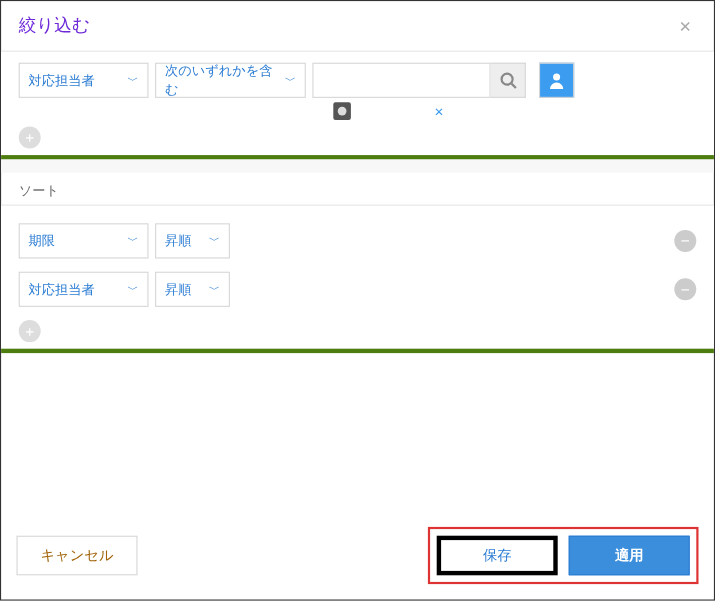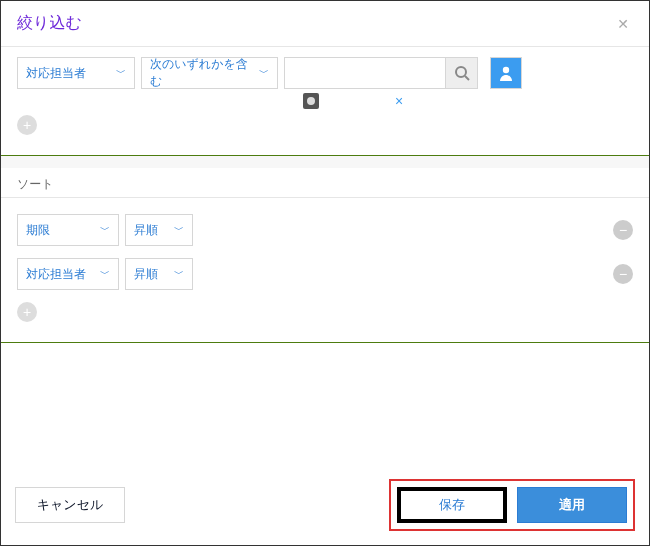--- a/index.html
+++ b/index.html
@@ -2,46 +2,46 @@
 <html><head>
 <meta charset="utf-8">
 <style>
 * { box-sizing: border-box; margin: 0; padding: 0; }
 body { font-family: -apple-system, "Hiragino Kaku Gothic ProN", Meiryo, sans-serif; background: #f5f5f5; }
 .dialog { width: 650px; height: 546px; border: 1px solid #333; background: #fff; position: relative; }
 .hdr { display: flex; align-items: center; justify-content: space-between; padding: 12px 16px; }
 .hdr h1 { font-size: 16px; font-weight: normal; color: #6d28d9; }
 .close-x { width: 20px; height: 20px; display: flex; align-items: center; justify-content: center; color: #aaa; cursor: pointer; font-size: 14px; }
 .sec-label { font-size: 12px; color: #666; padding: 8px 16px 4px; }
-.sec-body { border-top: 1px solid #e6e6e6; border-bottom: 1px solid #4d7c0f; background: #fff; padding: 10px 16px 20px; }
+.sec-body { border-top: 1px solid #e6e6e6; border-bottom: 4px solid #4d7c0f; background: #fff; padding: 10px 16px 6px; }
 .row { display: flex; align-items: center; gap: 6px; margin-bottom: 4px; }
 .sel { border: 1px solid #d6d6d6; background: #fff; height: 32px; display: flex; align-items: center; justify-content: space-between; padding: 0 8px; cursor: pointer; font-size: 12px; }
 .sel .txt { color: #2b7cd3; }
 .sel .caret { color: #2b7cd3; font-size: 10px; margin-left: 6px; }
 .field-sel { width: 118px; }
 .op-sel { width: 137px; }
-.sort-field-sel { width: 102px; }
+.sort-field-sel { width: 118px; }
 .order-sel { width: 68px; }
 .searchwrap { display: flex; }
 .search-input { border: 1px solid #d6d6d6; height: 32px; width: 162px; padding: 0 6px; font-size: 12px; }
 .sq-btn { width: 32px; height: 32px; border: 1px solid #d6d6d6; display: flex; align-items: center; justify-content: center; cursor: pointer; }
 .sq-btn.search { background: #eee; border-left: 0; }
 .sq-btn.user { background: #3b9cf0; margin-left: 6px; }
 .chip-row { display: flex; align-items: center; padding-left: 286px; margin-top: 2px; margin-bottom: 4px; }
 .chip-avatar { width: 16px; height: 16px; background: #555; border-radius: 2px; position: relative; margin-right: 6px; }
 .chip-avatar::after { content: ""; position: absolute; top: 4px; left: 4px; width: 8px; height: 8px; border-radius: 50%; background: #ddd; }
 .chip-label { font-size: 12px; color: #555; }
 .chip-remove { margin-left: 70px; color: #3b9cf0; cursor: pointer; font-size: 14px; }
 .add-btn { width: 20px; height: 20px; border-radius: 50%; background: #ddd; color: #fff; display: flex; align-items: center; justify-content: center; cursor: pointer; font-size: 14px; margin-top: 6px; }
 .sort-row { display: flex; align-items: center; gap: 6px; padding: 6px 0; }
 .rm-btn { margin-left: auto; width: 20px; height: 20px; border-radius: 50%; background: #ccc; color: #fff; display: flex; align-items: center; justify-content: center; cursor: pointer; font-size: 14px; }
 .gap { height: 12px; background: #f7f7f7; }
 .footer { position: absolute; left: 0; right: 0; bottom: 0; padding: 10px 14px 14px; display: flex; align-items: center; }
 .btn { height: 36px; min-width: 110px; display: flex; align-items: center; justify-content: center; font-size: 13px; cursor: pointer; }
-.btn.cancel { border: 1px solid #d6d6d6; background: #fff; color: #0f172a; }
+.btn.cancel { border: 1px solid #d6d6d6; background: #fff; color: #a16207; }
 .right-btns { margin-left: auto; display: flex; gap: 10px; border: 2px solid #d33; padding: 6px; }
 .btn.save { border: 4px solid #000000; background: #fff; color: #2b7cd3; }
 .btn.apply { border: 1px solid #2b7cd3; background: #3b8edb; color: #fff; font-weight: bold; }
 svg { display: block; }
 </style>
 </head>
 <body>
 
 <div class="dialog">
 

